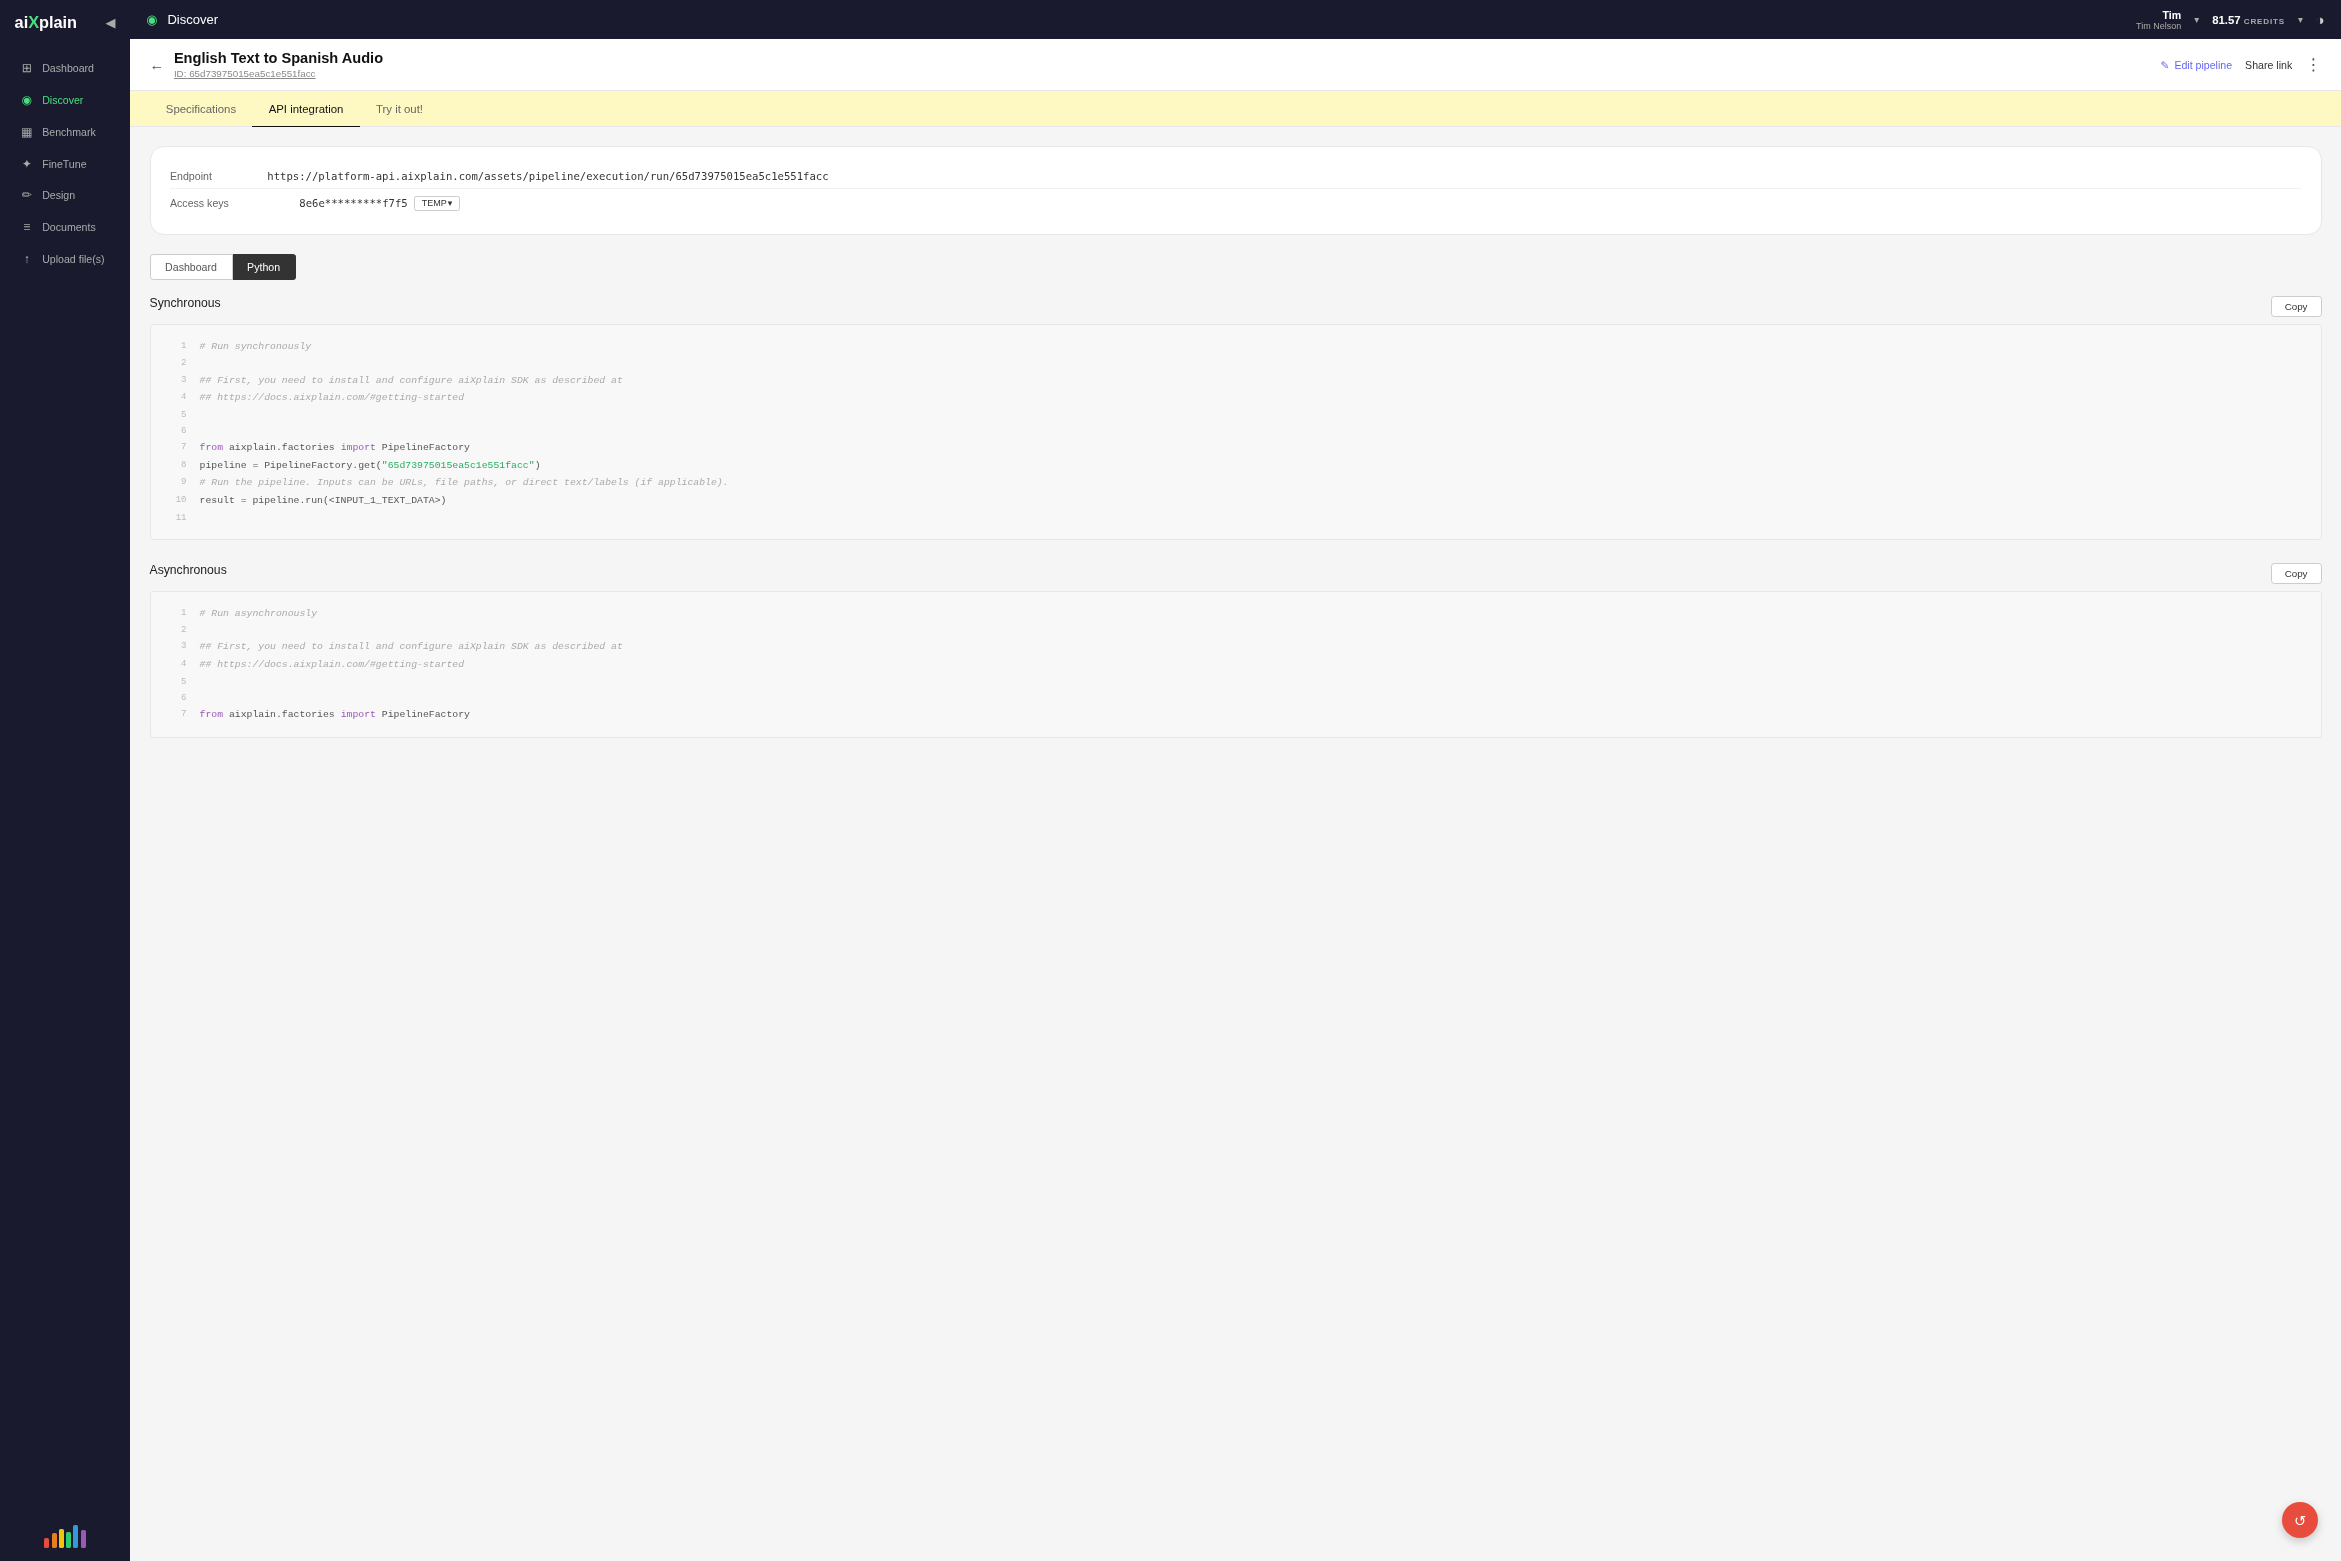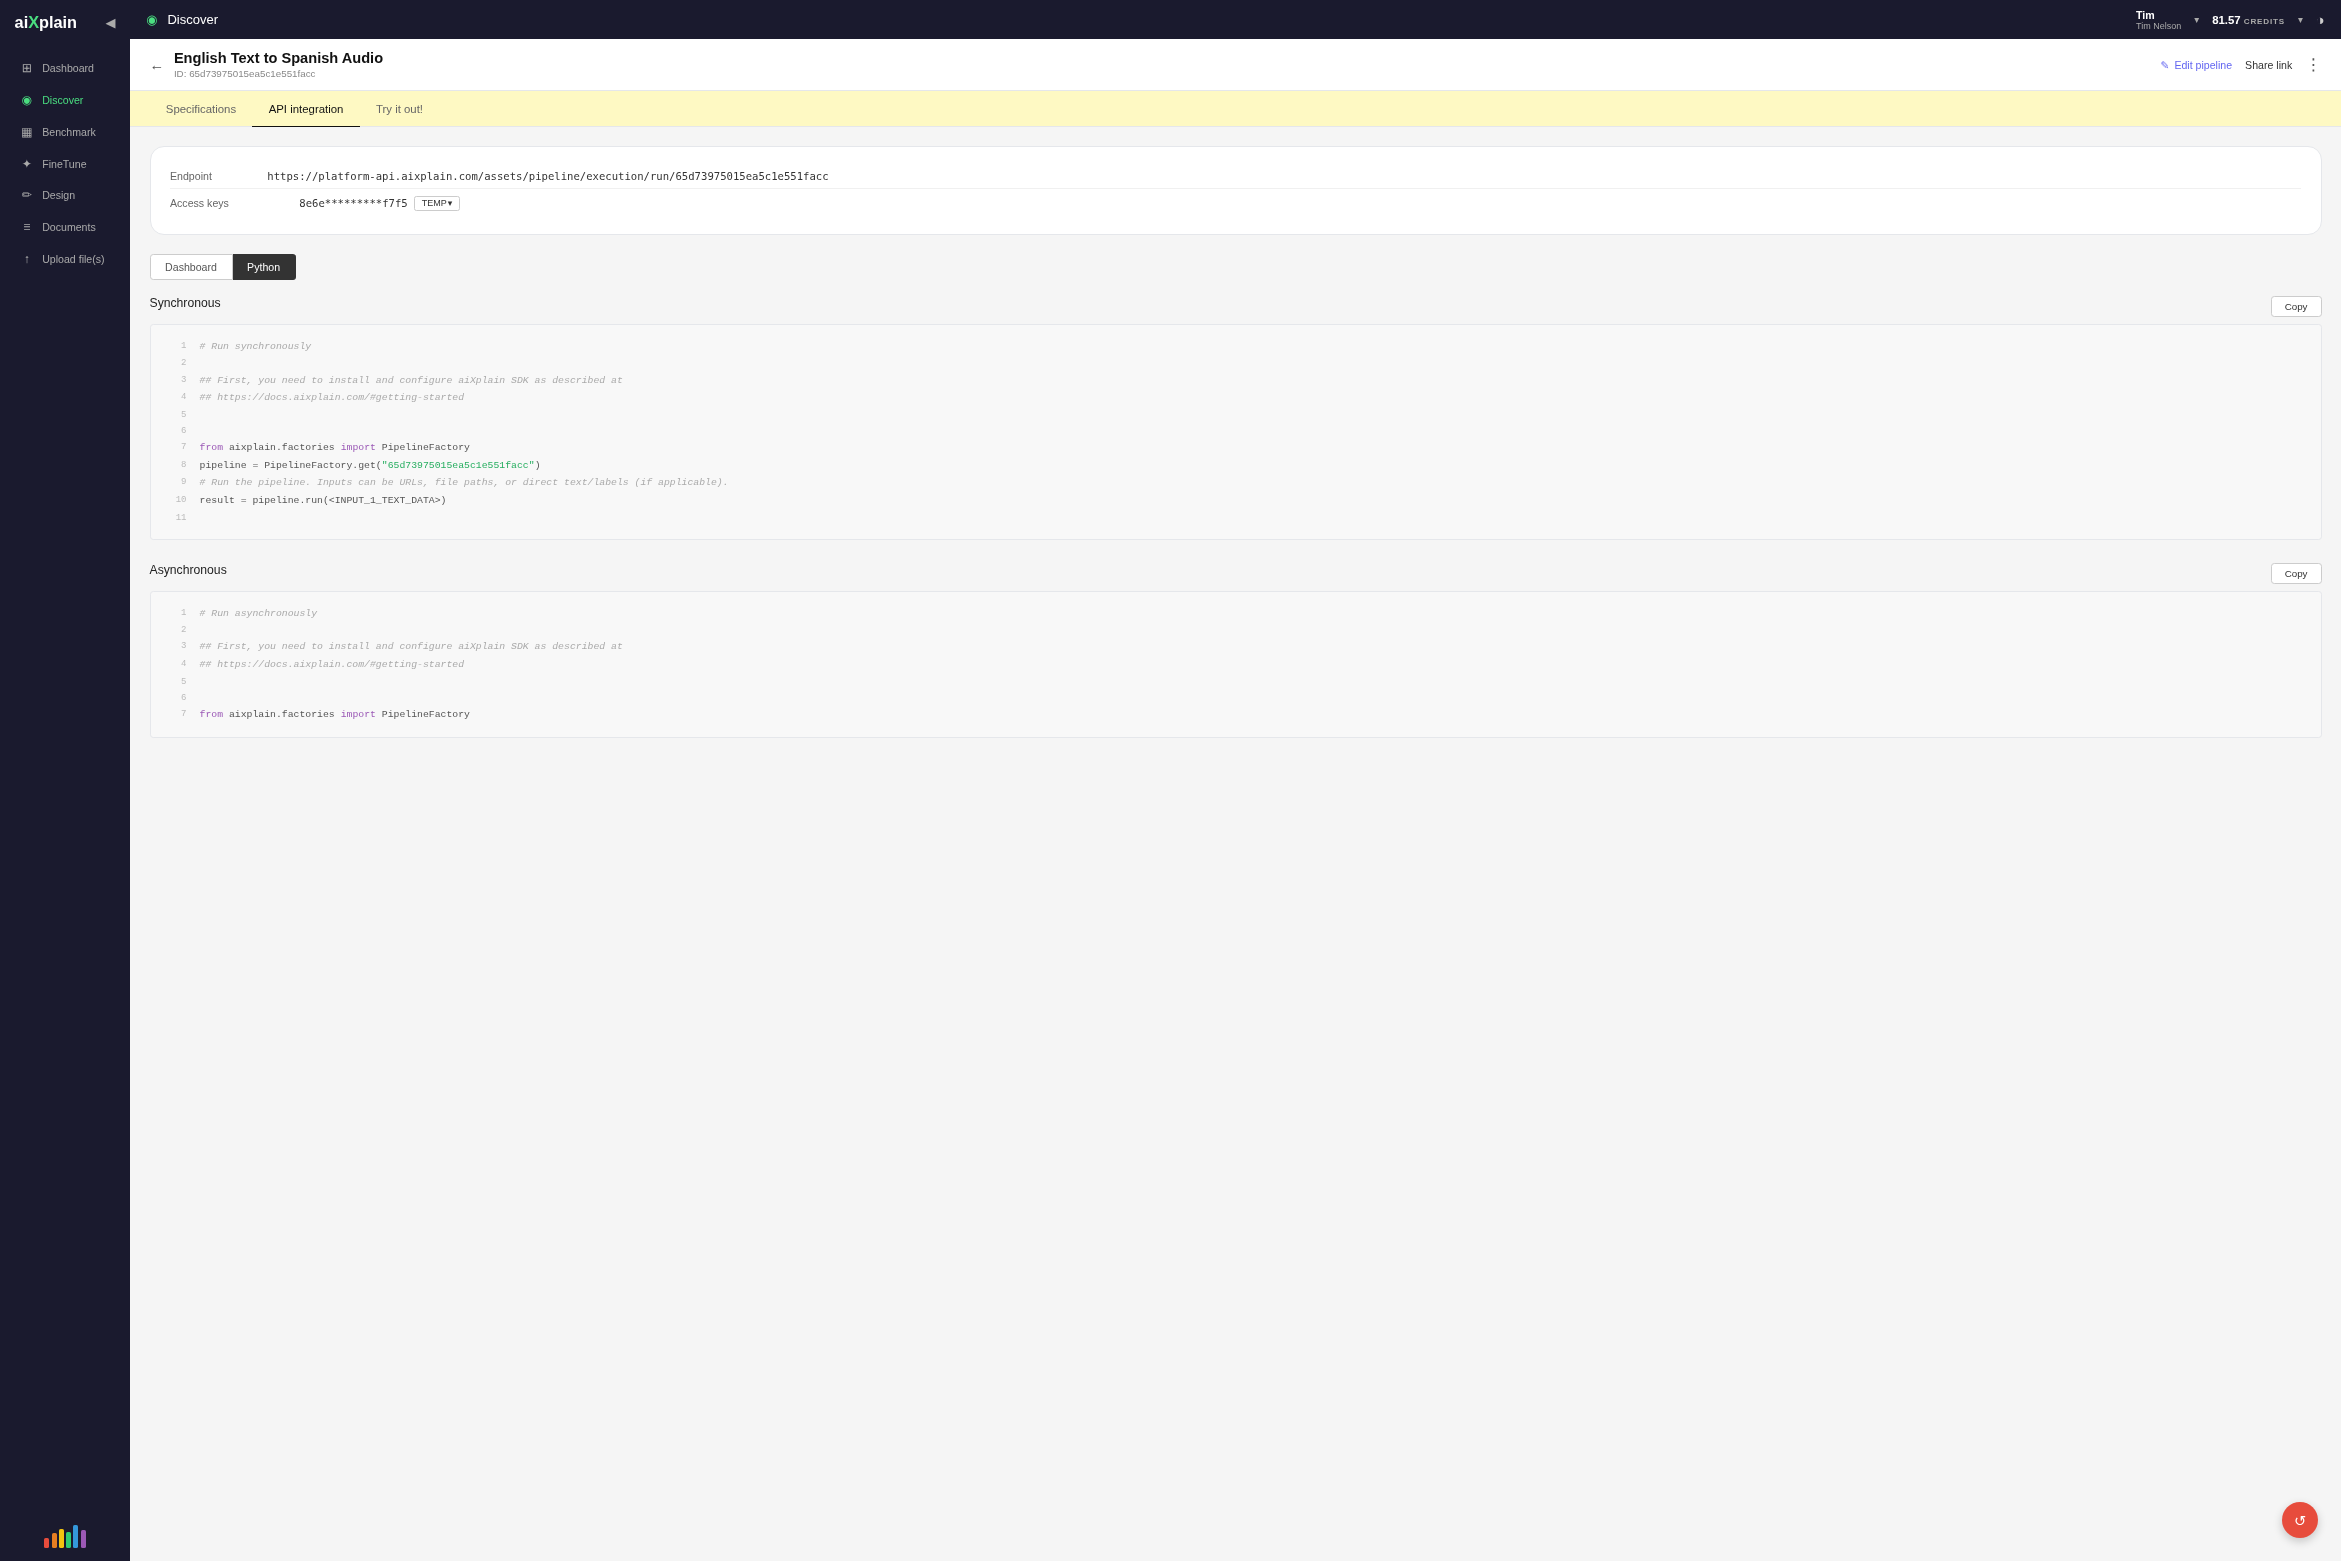--- a/index.html
+++ b/index.html
@@ -68,21 +68,21 @@
       color: white;
       display: flex;
       align-items: center;
       padding: 0 16.3px;
       height: 39px;
       gap: 9.8px;
     }
     .topbar-icon { color: #4ade80; font-size: 13px; }
     .topbar-title { font-size: 13px; font-weight: 500; flex: 1; }
     .topbar-right { display: flex; align-items: center; gap: 13px; }
-    .user-info { display: flex; flex-direction: column; align-items: flex-start; cursor: pointer; }
+    .user-info { display: flex; flex-direction: column; align-items: flex-end; cursor: pointer; }
     .user-name { font-size: 10.6px; font-weight: 600; }
     .user-sub { font-size: 9px; color: #aaa; }
     .credits-badge {
       display: flex;
       flex-direction: column;
       align-items: flex-end;
       cursor: pointer;
     }
     .credits-amount { font-size: 11.4px; font-weight: 700; }
     .theme-toggle { font-size: 14.6px; cursor: pointer; color: #ccc; }
@@ -93,21 +93,21 @@
       padding: 11.4px 19.5px;
       display: flex;
       align-items: center;
       justify-content: space-between;
       border-bottom: 0.8px solid #e5e7eb;
     }
     .page-header-left { display: flex; align-items: center; gap: 9.8px; }
     .back-btn { font-size: 14.6px; color: #555; cursor: pointer; }
     .page-title-block { }
     .page-title { font-size: 14.6px; font-weight: 600; color: #111; }
-    .page-subtitle { font-size: 9.8px; color: #888; margin-top: 1.6px; }
+    .page-subtitle { font-size: 9.8px; color: #888; margin-top: 1.6px; text-decoration: underline; }
     .page-header-right { display: flex; align-items: center; gap: 13px; }
     .edit-pipeline-btn {
       display: flex; align-items: center; gap: 4.9px;
       color: #6366f1; font-size: 10.6px; cursor: pointer; font-weight: 500;
     }
     .share-link-btn { font-size: 10.6px; color: #333; cursor: pointer; }
     .more-btn { font-size: 16.3px; color: #555; cursor: pointer; }
 
     
     .tabs-bar {

